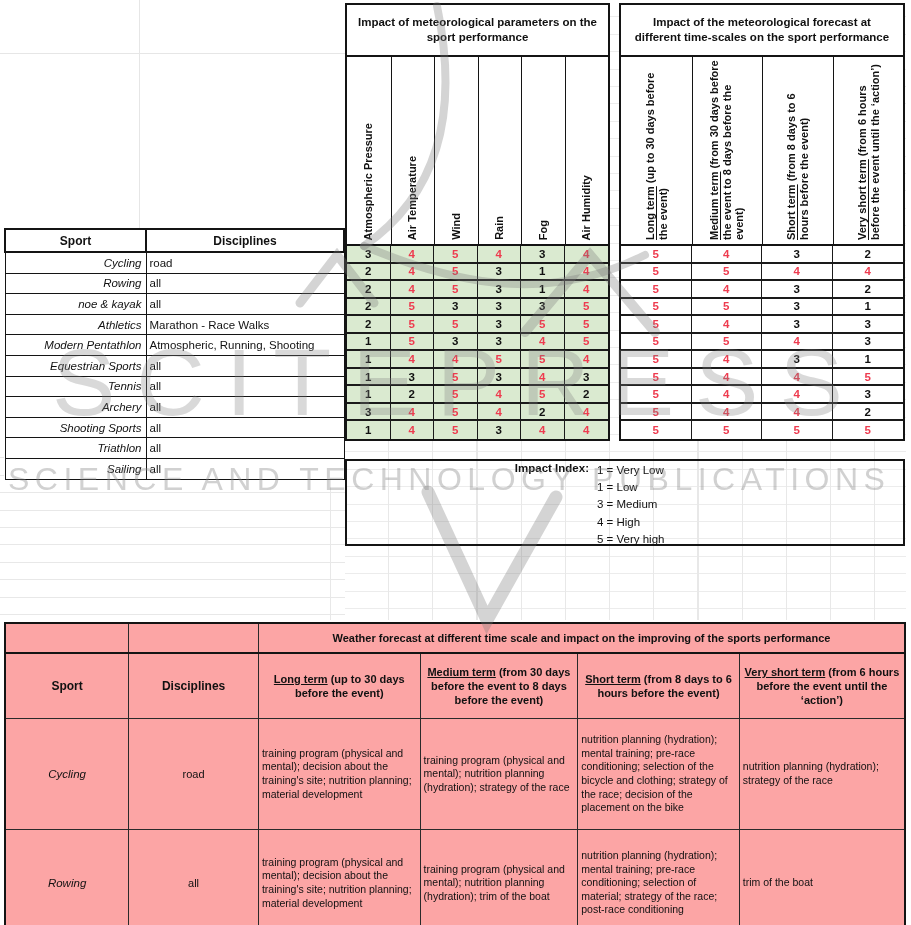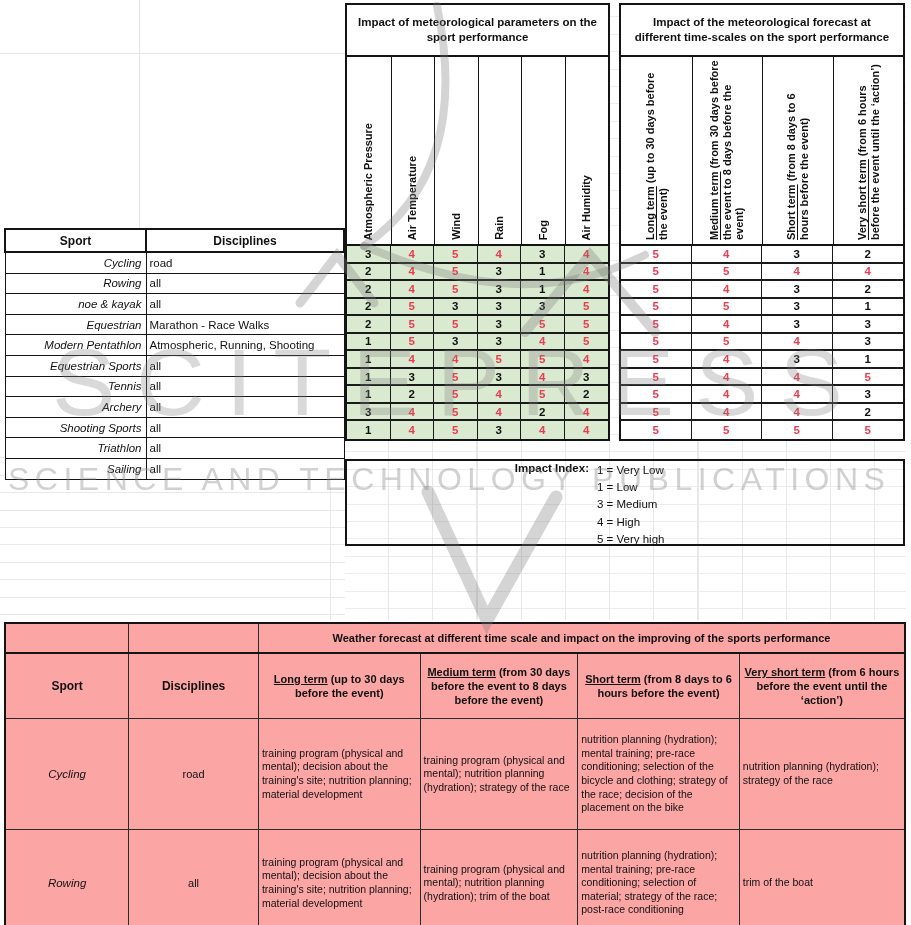--- a/index.html
+++ b/index.html
@@ -265,21 +265,21 @@
           </tr>
           <tr>
             <td class="sport">Rowing</td>
             <td class="disc">all</td>
           </tr>
           <tr>
             <td class="sport">noe &amp; kayak</td>
             <td class="disc">all</td>
           </tr>
           <tr>
-            <td class="sport">Equestrian</td>
+            <td class="sport">Athletics</td>
             <td class="disc">Marathon - Race Walks</td>
           </tr>
           <tr>
             <td class="sport">Modern Pentathlon</td>
             <td class="disc">Atmospheric, Running, Shooting</td>
           </tr>
           <tr>
             <td class="sport">Equestrian Sports</td>
             <td class="disc">all</td>
           </tr>

